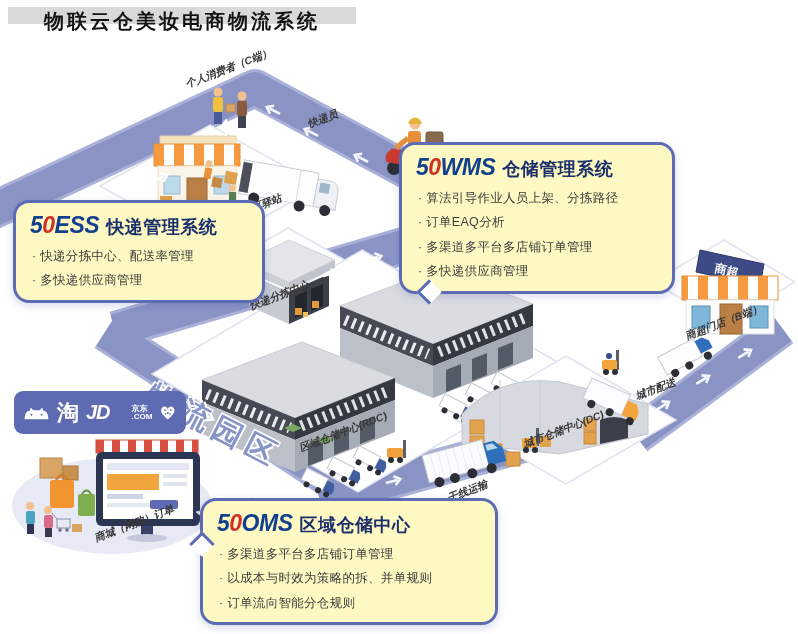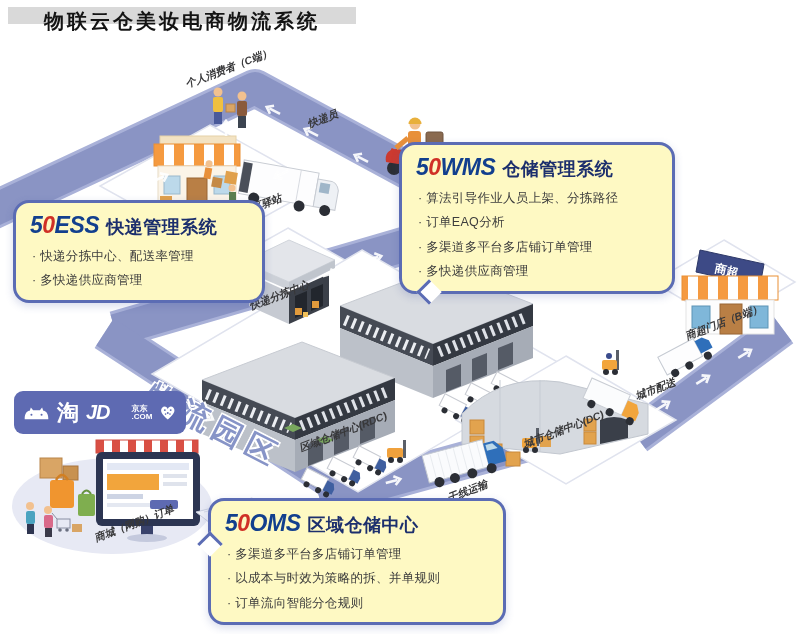--- a/index.html
+++ b/index.html
@@ -400,21 +400,21 @@
     <div class="c-title">
       <span class="logo"><span class="p1">5</span><span class="p2">0</span><span class="p3">ESS</span></span>
       <span class="sys">快递管理系统</span>
     </div>
     <ul class="bullets">
       <li>· 快递分拣中心、配送率管理</li>
       <li>· 多快递供应商管理</li>
     </ul>
   </div>
 
-  <div class="callout" style="left:208px;top:498px;width:264px;">
+  <div class="callout" style="left:200px;top:498px;width:264px;">
     <div class="tail tail-oms"></div>
     <div class="c-title">
       <span class="logo"><span class="p1">5</span><span class="p2">0</span><span class="p3">OMS</span></span>
       <span class="sys">区域仓储中心</span>
     </div>
     <ul class="bullets">
       <li>· 多渠道多平台多店铺订单管理</li>
       <li>· 以成本与时效为策略的拆、并单规则</li>
       <li>· 订单流向智能分仓规则</li>
     </ul>

